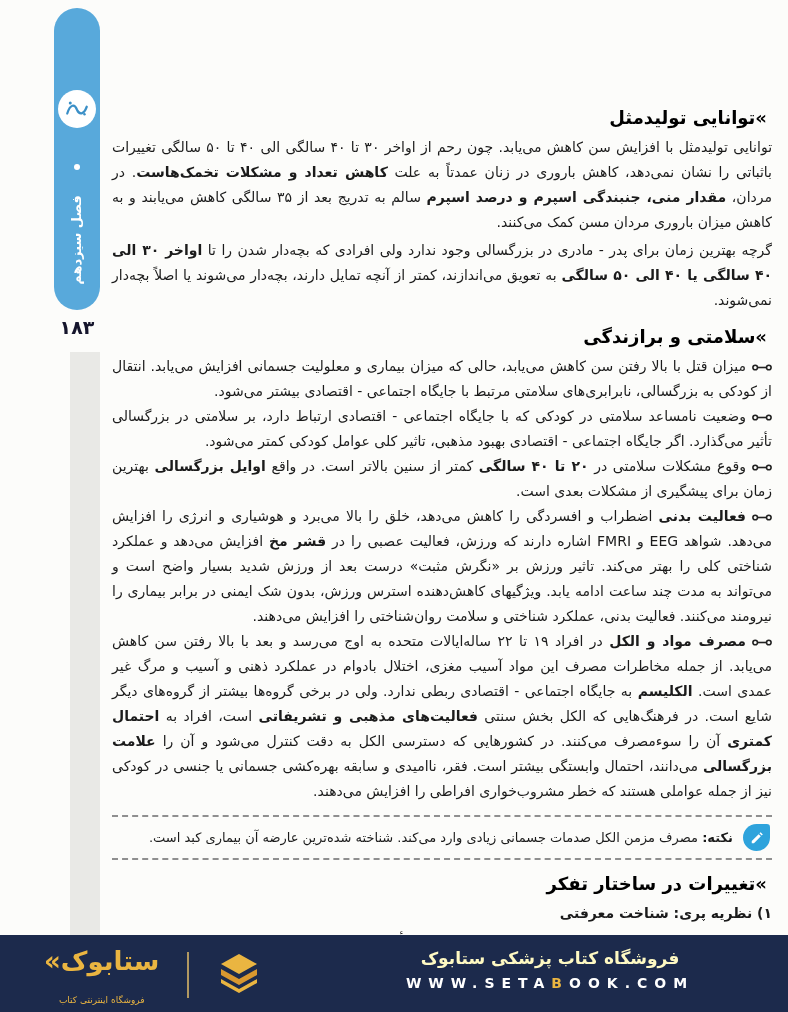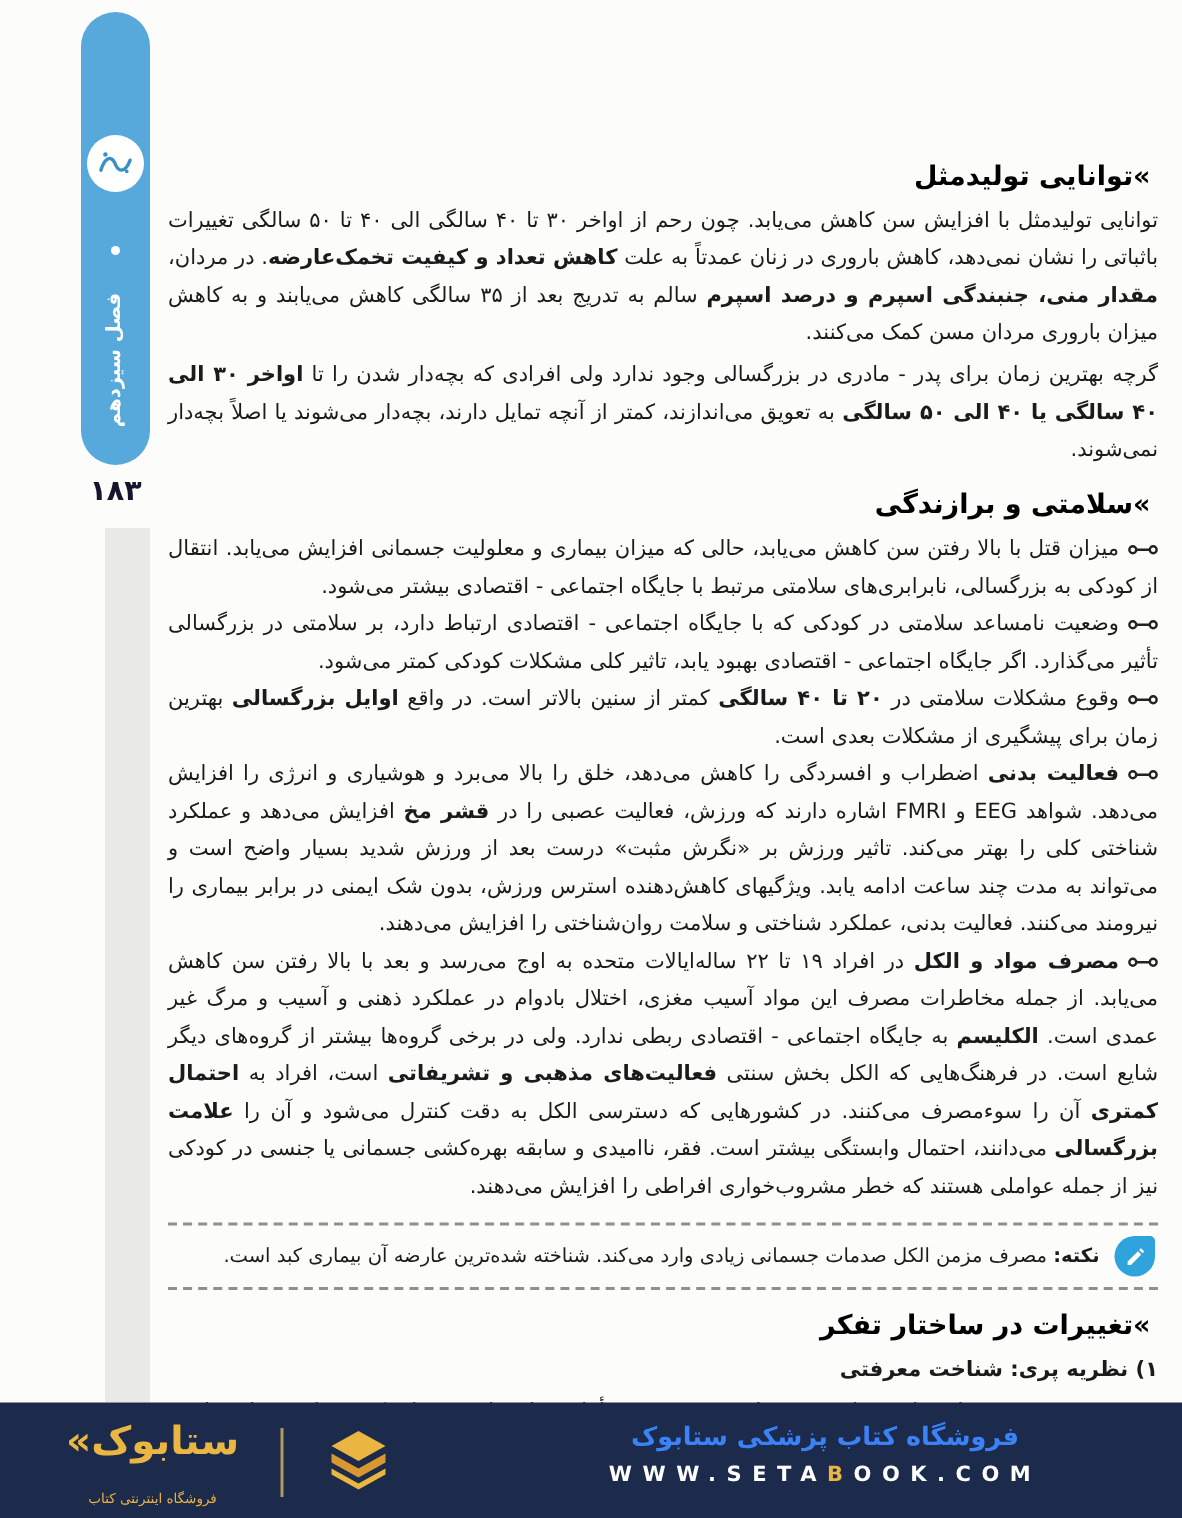--- a/index.html
+++ b/index.html
@@ -67,21 +67,21 @@
   .note-label { font-weight: bold; }
 
   h3.sub { font-size: 14px; font-weight: bold; margin: 2px 0 3px; }
 
   
   .footer {
     position: absolute; left: 0; bottom: 0; width: 788px; height: 77px;
     background: #1c2a4c;
   }
   .footer-text { position: absolute; left: 320px; top: 13px; width: 460px; text-align: center; }
-  .store-title { color: #3b82f6; font-size: 17px; font-weight: bold; direction: rtl; margin-bottom: 7px; }
+  .store-title { color: #fef9c3; font-size: 17px; font-weight: bold; direction: rtl; margin-bottom: 7px; }
   .site-url { color: #fff; font-size: 14px; font-weight: bold; letter-spacing: 7px; white-space: nowrap; }
   .site-url .gold { color: #eab541; }
 
   .footer-brand { position: absolute; left: 44px; top: 10px; display: flex; align-items: center; gap: 28px; }
   .brand-block { text-align: center; }
   .brand-cal { color: #eab541; font-size: 26px; font-weight: bold; direction: rtl; line-height: 32px; white-space: nowrap; }
   .brand-sub { color: #eab541; font-size: 9px; letter-spacing: 1px; direction: rtl; margin-top: 18px; }
   .brand-divider { width: 2px; height: 46px; background: #e3bd68; opacity: .75; }
 </style>
 </head>
@@ -101,40 +101,40 @@
     <div class="chapter-label">فصل سیزدهم</div>
   </div>
   <div class="page-number">۱۸۳</div>
   <div class="side-strip"></div>
 
   <div class="content">
 
     <h2 class="sec first">
       <span class="marker" dir="ltr">«</span><span>توانایی تولیدمثل</span>
     </h2>
-    <p class="para">توانایی تولیدمثل با افزایش سن کاهش می‌یابد. چون رحم از اواخر ۳۰ تا ۴۰ سالگی الی ۴۰ تا ۵۰ سالگی تغییرات باثباتی را نشان نمی‌دهد، کاهش باروری در زنان عمدتاً به علت <b>کاهش تعداد و کیفیت تخمک‌عارضه</b>. در مردان، <b>مقدار منی، جنبندگی اسپرم و درصد اسپرم</b> سالم به تدریج بعد از ۳۵ سالگی کاهش می‌یابند و به کاهش میزان باروری مردان مسن کمک می‌کنند.</p>
+    <p class="para">توانایی تولیدمثل با افزایش سن کاهش می‌یابد. چون رحم از اواخر ۳۰ تا ۴۰ سالگی الی ۴۰ تا ۵۰ سالگی تغییرات باثباتی را نشان نمی‌دهد، کاهش باروری در زنان عمدتاً به علت <b>کاهش تعداد و مشکلات تخمک‌هاست</b>. در مردان، <b>مقدار منی، جنبندگی اسپرم و درصد اسپرم</b> سالم به تدریج بعد از ۳۵ سالگی کاهش می‌یابند و به کاهش میزان باروری مردان مسن کمک می‌کنند.</p>
     <p class="para">گرچه بهترین زمان برای پدر - مادری در بزرگسالی وجود ندارد ولی افرادی که بچه‌دار شدن را تا <b>اواخر ۳۰ الی ۴۰ سالگی یا ۴۰ الی ۵۰ سالگی</b> به تعویق می‌اندازند، کمتر از آنچه تمایل دارند، بچه‌دار می‌شوند یا اصلاً بچه‌دار نمی‌شوند.</p>
 
     <h2 class="sec">
       <span class="marker" dir="ltr">«</span><span>سلامتی و برازندگی</span>
     </h2>
 
     <p class="bullet">
       <span class="bullet-icon"><svg width="20" height="9" viewBox="0 0 20 9">
             <circle cx="3.2" cy="4.5" r="2.3" fill="none" stroke="#222" stroke-width="1.6"></circle>
             <circle cx="16.8" cy="4.5" r="2.3" fill="none" stroke="#222" stroke-width="1.6"></circle>
             <line x1="5.6" y1="4.5" x2="14.4" y2="4.5" stroke="#222" stroke-width="1.6"></line>
           </svg></span><span class="bullet-text">میزان قتل با بالا رفتن سن کاهش می‌یابد، حالی که میزان بیماری و معلولیت جسمانی افزایش می‌یابد. انتقال از کودکی به بزرگسالی، نابرابری‌های سلامتی مرتبط با جایگاه اجتماعی - اقتصادی بیشتر می‌شود.</span>
     </p>
     <p class="bullet">
       <span class="bullet-icon"><svg width="20" height="9" viewBox="0 0 20 9">
             <circle cx="3.2" cy="4.5" r="2.3" fill="none" stroke="#222" stroke-width="1.6"></circle>
             <circle cx="16.8" cy="4.5" r="2.3" fill="none" stroke="#222" stroke-width="1.6"></circle>
             <line x1="5.6" y1="4.5" x2="14.4" y2="4.5" stroke="#222" stroke-width="1.6"></line>
-          </svg></span><span class="bullet-text">وضعیت نامساعد سلامتی در کودکی که با جایگاه اجتماعی - اقتصادی ارتباط دارد، بر سلامتی در بزرگسالی تأثیر می‌گذارد. اگر جایگاه اجتماعی - اقتصادی بهبود یابد، تاثیر کلی مشکلات کودکی کمتر می‌شود.</span>
+          </svg></span><span class="bullet-text">وضعیت نامساعد سلامتی در کودکی که با جایگاه اجتماعی - اقتصادی ارتباط دارد، بر سلامتی در بزرگسالی تأثیر می‌گذارد. اگر جایگاه اجتماعی - اقتصادی بهبود مذهبی، تاثیر کلی عوامل کودکی کمتر می‌شود.</span>
     </p>
     <p class="bullet">
       <span class="bullet-icon"><svg width="20" height="9" viewBox="0 0 20 9">
             <circle cx="3.2" cy="4.5" r="2.3" fill="none" stroke="#222" stroke-width="1.6"></circle>
             <circle cx="16.8" cy="4.5" r="2.3" fill="none" stroke="#222" stroke-width="1.6"></circle>
             <line x1="5.6" y1="4.5" x2="14.4" y2="4.5" stroke="#222" stroke-width="1.6"></line>
           </svg></span><span class="bullet-text">وقوع مشکلات سلامتی در <b>۲۰ تا ۴۰ سالگی</b> کمتر از سنین بالاتر است. در واقع <b>اوایل بزرگسالی</b> بهترین زمان برای پیشگیری از مشکلات بعدی است.</span>
     </p>
     <p class="bullet">
       <span class="bullet-icon"><svg width="20" height="9" viewBox="0 0 20 9">

